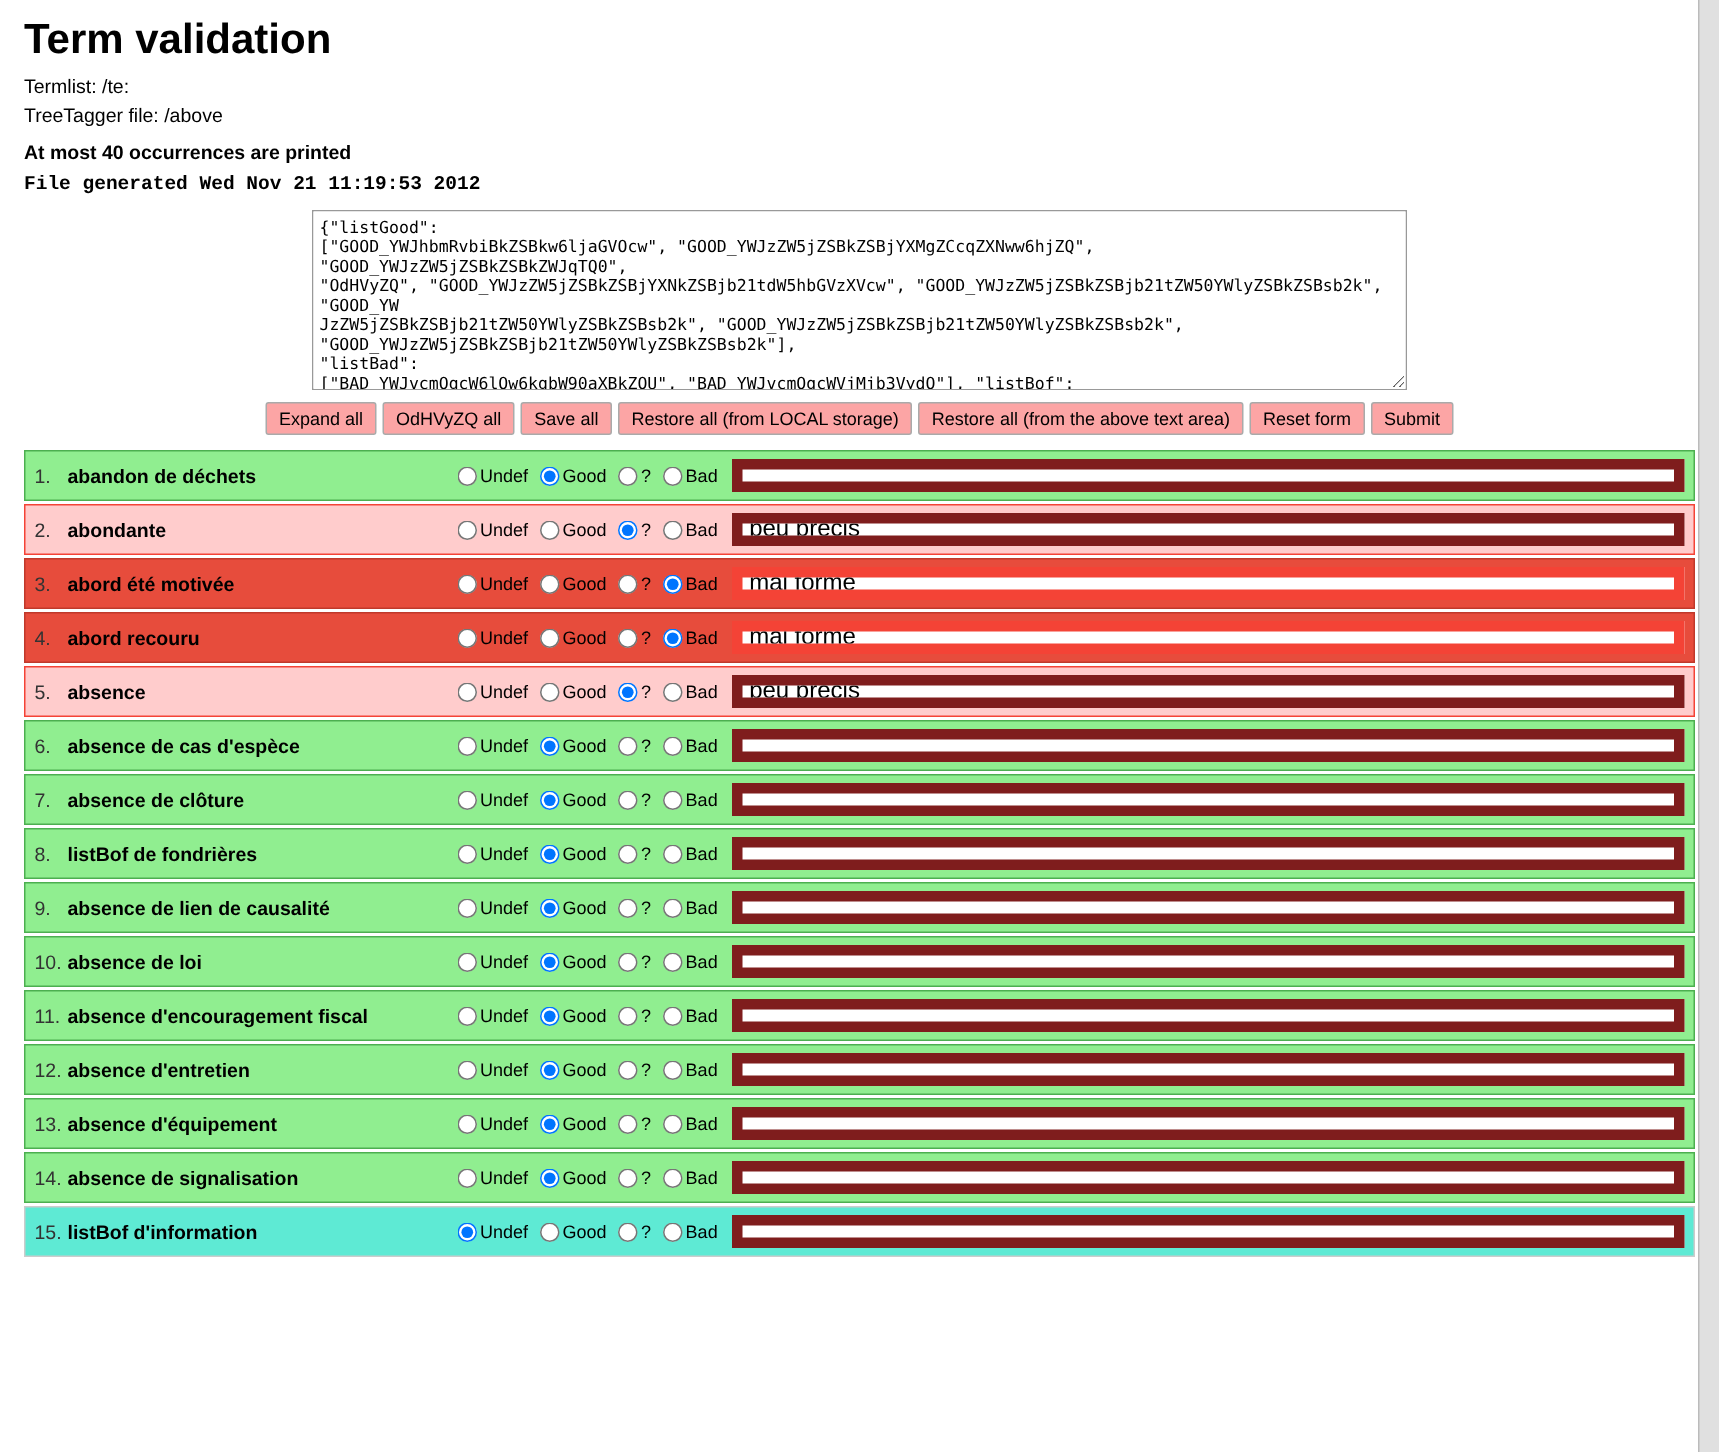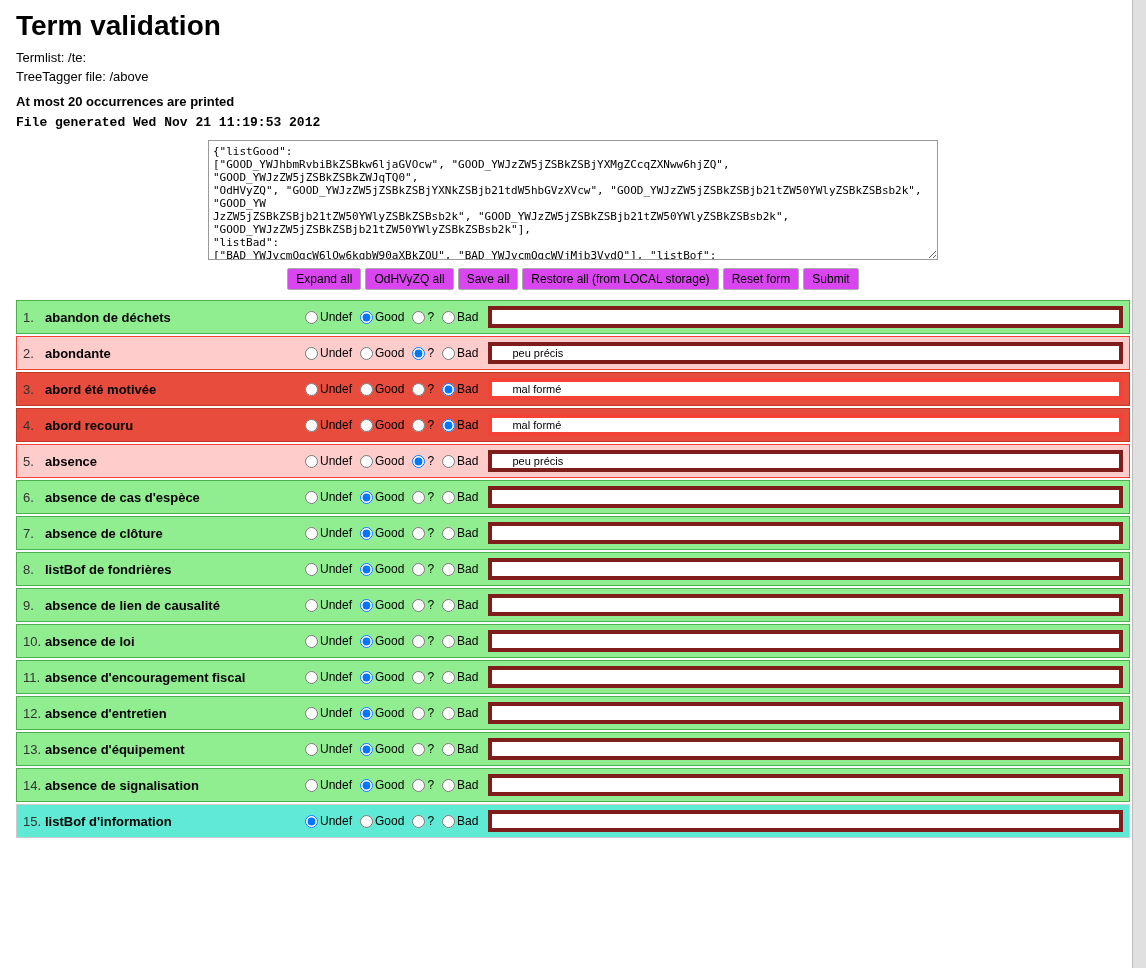--- a/index.html
+++ b/index.html
@@ -37,21 +37,21 @@
     .toolbar {
       display: flex;
       justify-content: center;
       gap: 4px;
       margin-bottom: 10px;
     }
     .toolbar button {
       font-size: 12px;
       padding: 3px 8px;
       border: 1px solid #aaa;
-      background: #d946ef;
+      background: #fca5a5;
       cursor: pointer;
       border-radius: 2px;
     }
 
     .term-list { width: 100%; }
     .term-row {
       display: flex;
       align-items: center;
       border: 1px solid #ccc;
       margin-bottom: 2px;
@@ -84,23 +84,23 @@
       display: flex;
       align-items: center;
       gap: 2px;
       font-size: 12px;
       margin-right: 6px;
       white-space: nowrap;
     }
     .comment-input {
       flex: 1;
       height: 22px;
-      border: 4px solid #7f1d1d;
-      font-size: 11px;
-      padding: 2px 20px;
+      border: 7px solid #7f1d1d;
+      font-size: 16px;
+      padding: 2px 4px;
       margin-left: 4px;
     }
     .comment-input.red-border { border-color: #f44336; }
     .scrollbar-placeholder {
       position: fixed;
       right: 0;
       top: 0;
       bottom: 0;
       width: 14px;
       background: #e0e0e0;
@@ -115,38 +115,39 @@
 <div class="meta-line">
   <span>Termlist:</span>
   <span>/te:</span>
 </div>
 
 <div class="meta-line">
   <span>TreeTagger file:</span>
   <span>/above</span>
 </div>
 
-<div class="meta-line" style="margin-top:10px;">At most 20 occurrences are printed</div>
+<div class="meta-line" style="margin-top:10px;">At most 40 occurrences are printed</div>
 <div class="meta-line" style="margin-top:6px;font-family:Liberation Mono, monospace;">File generated Wed Nov 21 11:19:53 2012</div>
 
 <textarea class="textarea-box" id="json-textarea" style="">{"listGood":
 ["GOOD_YWJhbmRvbiBkZSBkw6ljaGVOcw", "GOOD_YWJzZW5jZSBkZSBjYXMgZCcqZXNww6hjZQ", "GOOD_YWJzZW5jZSBkZSBkZWJqTQ0",
 "OdHVyZQ", "GOOD_YWJzZW5jZSBkZSBjYXNkZSBjb21tdW5hbGVzXVcw", "GOOD_YWJzZW5jZSBkZSBjb21tZW50YWlyZSBkZSBsb2k", "GOOD_YW
 JzZW5jZSBkZSBjb21tZW50YWlyZSBkZSBsb2k", "GOOD_YWJzZW5jZSBkZSBjb21tZW50YWlyZSBkZSBsb2k", "GOOD_YWJzZW5jZSBkZSBjb21tZW50YWlyZSBkZSBsb2k"],
 "listBad":
 ["BAD_YWJvcmQgcW6lOw6kgbW90aXBkZQU", "BAD_YWJvcmQgcWVjMjb3VydQ"], "listBof":
 ["BOF_YWJvbmRhbnRl", "BOF_YWJzZW5jZQ"], "listComments":{"YWJvbmRhbnRl_comment":"peu
 précis","YWJvcmQgcW6lOw6kgbW90aXBkZQU_comment":"mal formé","YWJvcmQgcWVjMjb3VydQ_comment":"mal
 formé","YWJzZW5jZQ_comment":"peu précis"}}</textarea>
 
 <div class="toolbar">
   <button>Expand all</button>
   <button>OdHVyZQ all</button>
   <button>Save all</button>
   <button>Restore all (from LOCAL storage)</button>
+  <button>Restore all (from the above text area)</button>
   <button>Reset form</button>
   <button>Submit</button>
 </div>
 
 <div class="term-list" id="term-list">
     <div class="term-row green">
       <span class="term-num">1.</span>
       <span class="term-label">abandon de déchets</span>
       <div class="radio-group">
         <label><input type="radio" name="term_0" value="undef" style=""> Undef</label>

